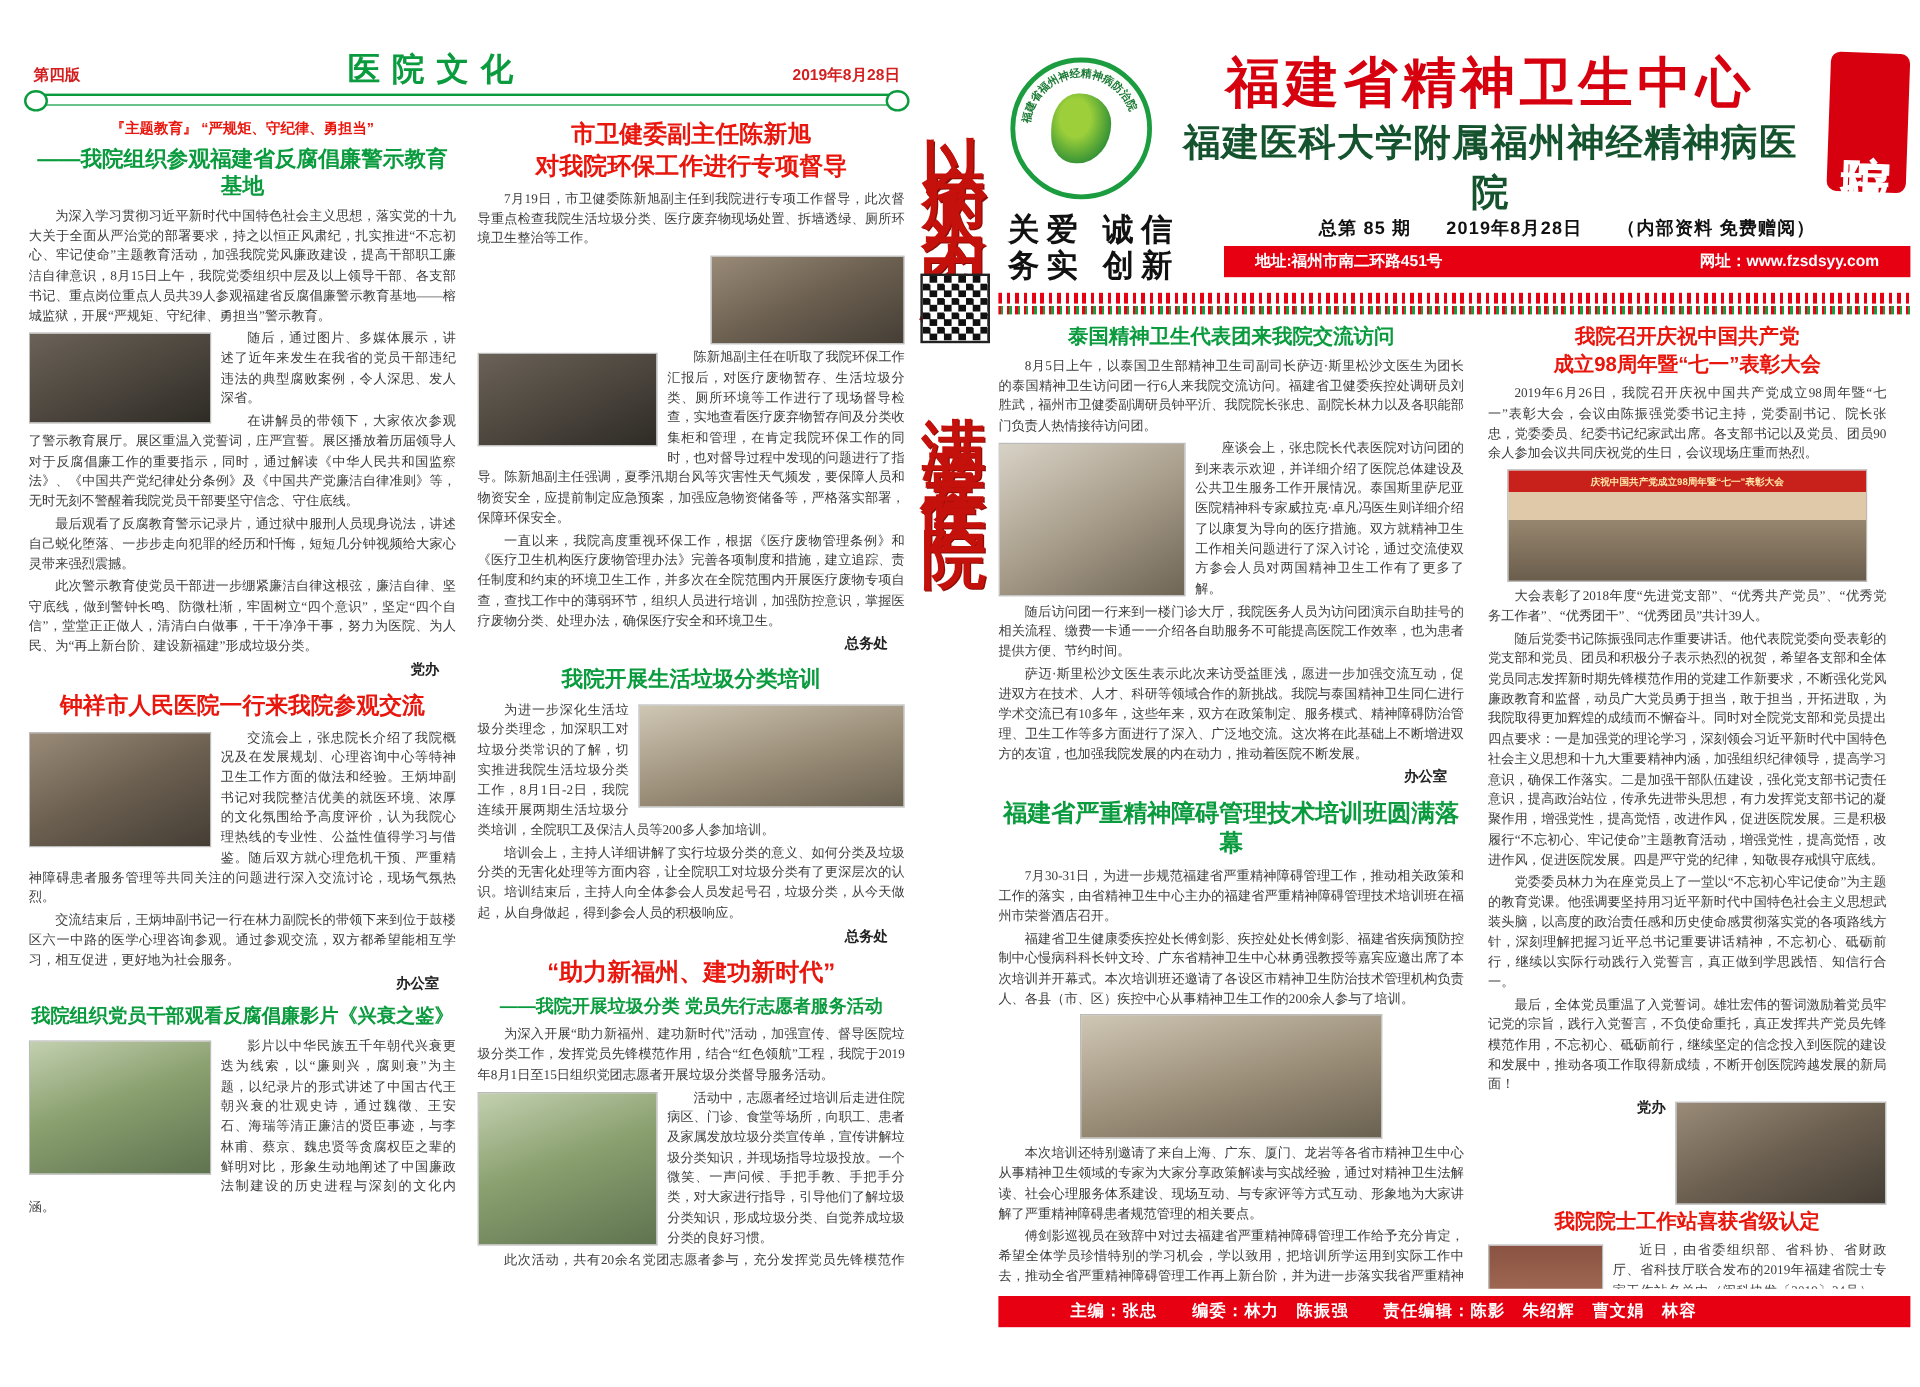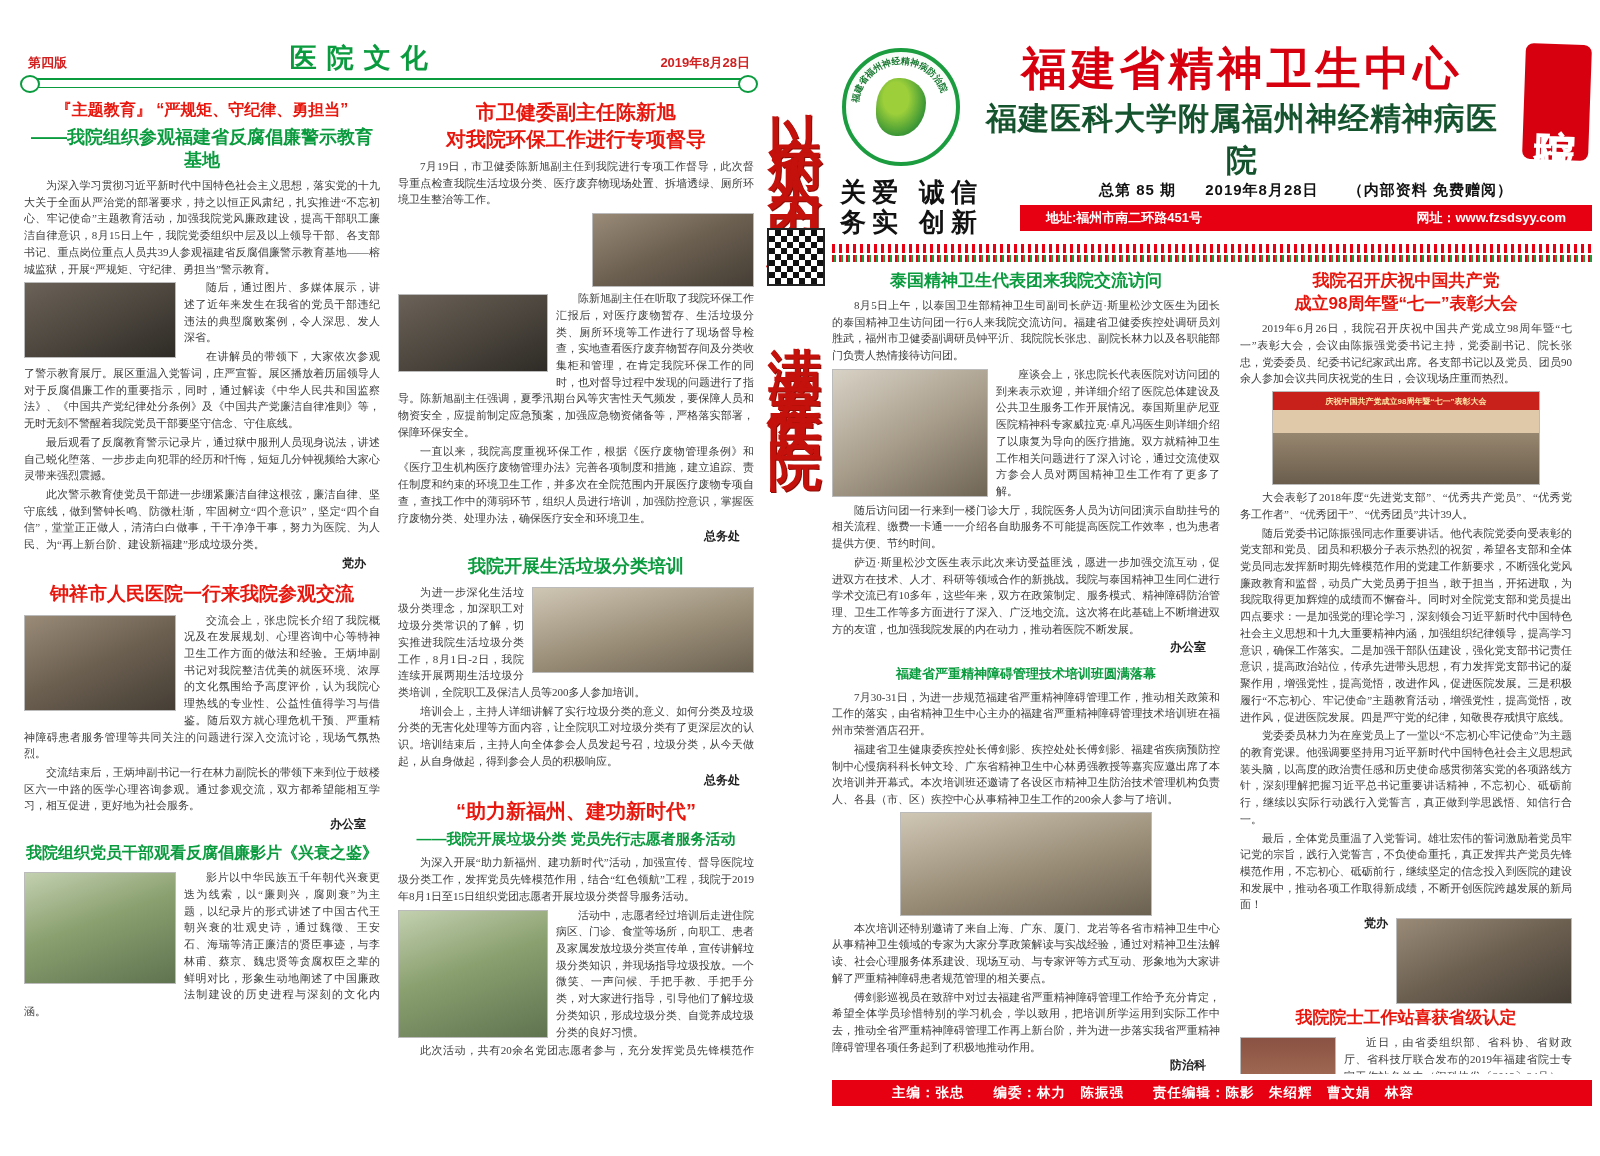--- a/index.html
+++ b/index.html
@@ -34,21 +34,21 @@
   .page-left{position:absolute;left:24px;top:40px;width:730px;}
   .lp-head{display:flex;align-items:flex-end;justify-content:space-between;padding:0 4px;}
   .lp-edition,.lp-date{font-size:13px;font-weight:bold;color:#d21f1f;padding-bottom:4px;}
   .lp-title{font-size:27px;font-weight:bold;color:#0a9b3e;letter-spacing:10px;}
   .lp-rule{position:relative;height:7px;border-top:2px solid #0a9b3e;border-bottom:1px solid #0a9b3e;margin:2px 0 10px 0;}
   .lp-rule::before,.lp-rule::after{content:"";position:absolute;top:-5px;width:16px;height:14px;
       border:2px solid #0a9b3e;border-radius:50%;background:#fff;}
   .lp-rule::before{left:-4px;} .lp-rule::after{right:-4px;}
   .cols{display:flex;gap:18px;height:958px;overflow:hidden;}
   .col{width:356px;}
-  .a-t1{font-size:16px;} .a-t2{font-size:18px;} .b-t1{font-size:19px;}
+  .a-t1{font-size:12px;} .a-t2{font-size:18px;} .b-t1{font-size:19px;}
   .c-t1{font-size:16px;} .d-t{font-size:20px;} .e-t1{font-size:18px;}
   .f-t1{font-size:20px;} .f-t2{font-size:15px;}
   .lp-footer{margin-top:6px;height:24px;background:#0a9b3e;color:#fff;font-weight:bold;
              font-size:13.5px;line-height:24px;padding-left:34px;letter-spacing:1px;}
 
   
   .center-strip{position:absolute;left:754px;top:70px;width:84px;height:1040px;
                 display:flex;flex-direction:column;align-items:center;}
   .slogan{writing-mode:vertical-rl;text-orientation:upright;font-family:"DejaVu Serif","Liberation Serif",serif;
           font-weight:bold;color:#c4110b;font-size:54px;letter-spacing:22px;line-height:1;
@@ -82,21 +82,21 @@
   .mh-issue{font-weight:bold;color:#111;font-size:15px;text-align:center;padding:3px 0 5px 0;letter-spacing:1px;}
   .mh-issue span{margin:0 12px;}
   .mh-bar{height:26px;background:#e60012;color:#fff;font-weight:bold;font-size:13px;line-height:26px;
           display:flex;justify-content:space-between;padding:0 26px;}
   .deco{height:9px;margin-top:6px;
         background:repeating-linear-gradient(90deg,#e60012 0 3px,#fff 3px 7px);}
   .deco2{height:7px;margin-top:2px;margin-bottom:6px;
         background:repeating-linear-gradient(90deg,#e60012 0 2px,#1a9c3f 2px 4px,#fff 4px 7px);}
   .rcols{display:flex;gap:20px;height:806px;overflow:hidden;}
   .rcol1{width:388px;} .rcol2{width:332px;}
-  .g-t1{font-size:17px;} .h-t1{font-size:13px;}
+  .g-t1{font-size:17px;} .h-t1{font-size:20px;}
   .i-t{font-size:17px;} .j-t1{font-size:17px;}
   .rp-footer{margin-top:6px;height:26px;background:#e60012;color:#fff;font-weight:bold;
              font-size:13.5px;line-height:26px;padding-left:60px;letter-spacing:1px;}
 </style>
 </head>
 <body>
 
 <div class="sheet">
 
   <div class="page-left">
@@ -272,21 +272,21 @@
         </article>
       </div>
 
       <div class="rcol2">
         <article class="art">
           <h2 class="tr i-t">我院召开庆祝中国共产党</h2>
           <h2 class="tr i-t" style="margin-top:-4px;">成立98周年暨“七一”表彰大会</h2>
           <div class="body">
               <p>2019年6月26日，我院召开庆祝中国共产党成立98周年暨“七一”表彰大会，会议由陈振强党委书记主持，党委副书记、院长张忠，党委委员、纪委书记纪家武出席。各支部书记以及党员、团员90余人参加会议共同庆祝党的生日，会议现场庄重而热烈。</p>
             </div>
-          <div class="photo blk ceremony" style="width:268px;height:94px;">
+          <div class="photo blk ceremony" style="width:300px;height:94px;">
             <div class="banner-text">庆祝中国共产党成立98周年暨“七一”表彰大会</div>
           </div>
           <div class="body">
               <p>大会表彰了2018年度“先进党支部”、“优秀共产党员”、“优秀党务工作者”、“优秀团干”、“优秀团员”共计39人。</p>
               <p>随后党委书记陈振强同志作重要讲话。他代表院党委向受表彰的党支部和党员、团员和积极分子表示热烈的祝贺，希望各支部和全体党员同志发挥新时期先锋模范作用的党建工作新要求，不断强化党风廉政教育和监督，动员广大党员勇于担当，敢于担当，开拓进取，为我院取得更加辉煌的成绩而不懈奋斗。同时对全院党支部和党员提出四点要求：一是加强党的理论学习，深刻领会习近平新时代中国特色社会主义思想和十九大重要精神内涵，加强组织纪律领导，提高学习意识，确保工作落实。二是加强干部队伍建设，强化党支部书记责任意识，提高政治站位，传承先进带头思想，有力发挥党支部书记的凝聚作用，增强党性，提高觉悟，改进作风，促进医院发展。三是积极履行“不忘初心、牢记使命”主题教育活动，增强党性，提高觉悟，改进作风，促进医院发展。四是严守党的纪律，知敬畏存戒惧守底线。</p>
               <p>党委委员林力为在座党员上了一堂以“不忘初心牢记使命”为主题的教育党课。他强调要坚持用习近平新时代中国特色社会主义思想武装头脑，以高度的政治责任感和历史使命感贯彻落实党的各项路线方针，深刻理解把握习近平总书记重要讲话精神，不忘初心、砥砺前行，继续以实际行动践行入党誓言，真正做到学思践悟、知信行合一。</p>
               <p>最后，全体党员重温了入党誓词。雄壮宏伟的誓词激励着党员牢记党的宗旨，践行入党誓言，不负使命重托，真正发挥共产党员先锋模范作用，不忘初心、砥砺前行，继续坚定的信念投入到医院的建设和发展中，推动各项工作取得新成绩，不断开创医院跨越发展的新局面！</p>
             </div>
           <div class="photo fr meeting" style="width:176px;height:86px;"></div>
           <div class="byline" style="clear:none;">党办</div>

